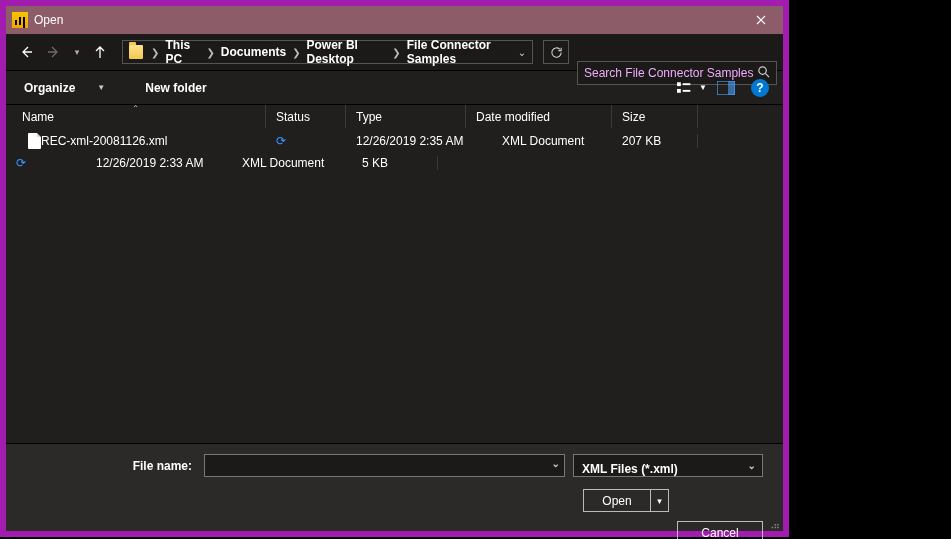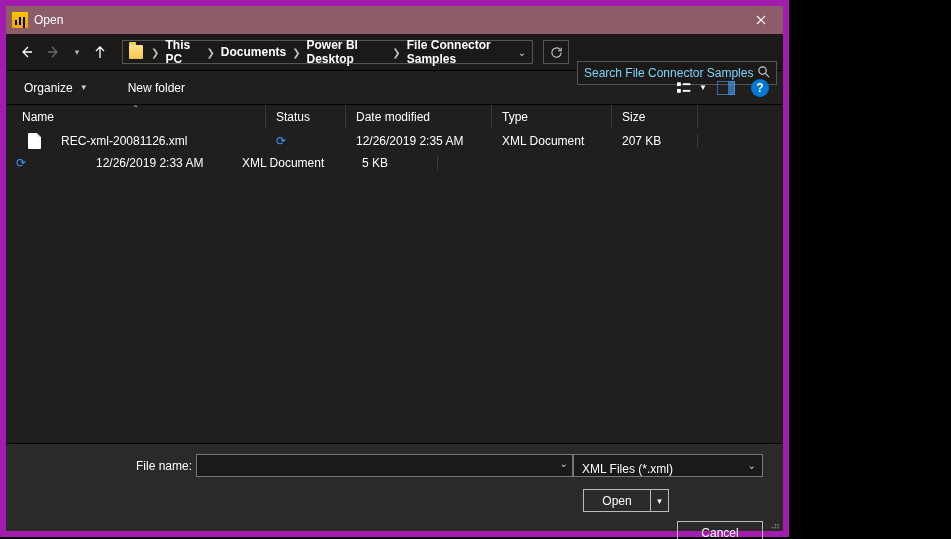--- a/index.html
+++ b/index.html
@@ -18,53 +18,53 @@
   .nav-btn.disabled { color: #6b6b6b; }
   .nav-dd { width:14px; color:#b0b0b0; font-size:9px; display:flex; align-items:center; justify-content:center;}
   .addr { flex:1; height:24px; border:1px solid #555; background:#1b1a19; display:flex; align-items:center; font-size:12px; color:#fff; padding-left:6px; margin: 0 6px; }
   .addr .folder-icon { width:18px; height:14px; background: linear-gradient(#ffe18d,#f2c94c); border-radius:1px; position:relative; margin-right:6px;}
   .addr .folder-icon::before{content:"";position:absolute;top:-3px;left:0;width:7px;height:3px;background:#f2c94c;border-radius:1px 1px 0 0;}
   .crumb { padding: 0 4px; font-weight: bold; }
   .chev { color:#bbb; padding:0 2px; font-size:10px;}
   .addr .spacer { flex:1; }
   .addr-tail { display:flex; align-items:center; gap:8px; padding-right:6px; color:#ccc; }
   .refresh { width:26px; height:24px; border:1px solid #555; display:flex; align-items:center; justify-content:center; color:#ccc; margin-right:4px;}
-  .searchbox { width:200px; height:24px; border:1px solid #555; background:#1b1a19; display:flex; align-items:center; padding:0 6px; color:#7dd3fc; font-size:12px;margin-top:41px;}
+  .searchbox { width:200px; height:24px; border:1px solid #555; background:#1b1a19; display:flex; align-items:center; padding:0 6px; color:#f0abfc; font-size:12px;margin-top:41px;}
   .searchbox .spacer{flex:1;}
   .searchbox .mag{color:#ccc;}
   
   .toolbar { height: 34px; background:#201f1e; display:flex; align-items:center; padding:0 14px; border-top:1px solid #000;}
-  .tbtn { color:#fff; font-size:12px; display:flex; align-items:center; gap:7px; padding:4px 4px;}
+  .tbtn { color:#fff; font-size:12px; display:flex; align-items:center; gap:22px; padding:4px 4px;font-weight:bold;}
   .tbtn .dd{font-size:8px;color:#ccc;}
   .toolbar .gap1{width:32px;}
   .toolbar .spacer{flex:1;}
   .view-ctrl { display:flex; align-items:center; gap:4px; margin-right:10px; color:#fff;}
   .view-btn { width:30px; height:22px; display:flex; align-items:center; justify-content:center;}
   .help { width:18px;height:18px;border-radius:50%;background:#0078d4;color:#fff;display:flex;align-items:center;justify-content:center;font-size:12px;font-weight:bold;}
   
   .cols { height:24px; background:#201f1e; display:flex; align-items:center; font-size:12px; color:#fff; border-top:1px solid #000;}
   .col { padding-left:10px; height:100%; display:flex; align-items:center; border-right:1px solid #3a3a3a;}
   .c-name{width:260px; padding-left:16px; position:relative;}
   .c-name .sort{position:absolute; left:50%; top:-1px; transform:translateX(-50%); font-size:8px; color:#ccc;}
   .c-status{width:80px;}
   .c-date{width:146px;}
   .c-type{width:120px;}
   .c-size{width:86px; border-right:1px solid #3a3a3a;}
   
   .files { background:#201f1e; height: 322px; padding-top:2px;}
   .row { height:22px; display:flex; align-items:center; font-size:12px; color:#fff;}
   .row .cell{padding-left:10px;}
-  .row .c-name{display:flex;align-items:center;gap:20px;padding-left:22px;}
+  .row .c-name{display:flex;align-items:center;gap:0;padding-left:22px;}
   .file-icon{width:13px;height:16px;background:#fff;border-radius:1px; position:relative;}
   .file-icon::after{content:"";position:absolute;right:0;top:0;border-top:4px solid #201f1e;border-left:4px solid #ddd;}
   .sync{color:#3794ff;font-size:12px;}
   .row .c-size{text-align:left;padding-right:14px;}
   
   .bottom { position:absolute; left:0; right:0; bottom:0; height:88px; background:#2b2a29; border-top:1px solid #000; padding:10px 20px 0 20px;}
-  .fn-row{display:flex;align-items:center;}
+  .fn-row{display:flex;align-items:center;gap:8px;font-weight:bold;}
   .fn-label{color:#fff;font-size:12px; width:170px; text-align:right; padding-right:4px;}
   .fn-input{flex:1;height:23px;background:#1b1a19;border:1px solid #777; position:relative;}
   .fn-input .dd{position:absolute;right:4px;top:3px;color:#ccc;font-size:10px;}
   .filter{width:190px;height:23px;background:#1b1a19;border:1px solid #777;color:#fff;font-size:12px;display:flex;align-items:flex-end;padding:0 8px;position:relative;}
   .filter .dd{position:absolute;right:6px;top:5px;color:#ccc;font-size:10px;}
   .btn-row{display:flex;justify-content:flex-end;gap:8px;margin-top:12px;}
   .btn{height:23px;border:1px solid #bbb;background:transparent;color:#fff;font-size:12px;display:flex;align-items:center;justify-content:center;}
   .btn-open{width:86px;position:relative;}
   .btn-open .split{position:absolute;right:0;top:0;bottom:0;width:18px;border-left:1px solid #bbb;display:flex;align-items:center;justify-content:center;font-size:9px;}
   .btn-open .lbl{flex:1;text-align:center;padding-right:18px;}
@@ -168,25 +168,25 @@
   </div>
 
   <div class="cols">
     <div class="col c-name">
       <span class="sort">⌃</span>
       <span>Name</span>
     </div>
     <div class="col c-status">
         <span>Status</span>
       </div>
+    <div class="col c-type">
+        <span>Type</span>
+      </div>
     <div class="col c-date">
         <span>Date modified</span>
-      </div>
-    <div class="col c-type">
-        <span>Type</span>
       </div>
     <div class="col c-size">
         <span>Size</span>
       </div>
   </div>
 
   <div class="files">
     <div class="row">
       <div class="cell c-name">
           <div class="file-icon"></div>

